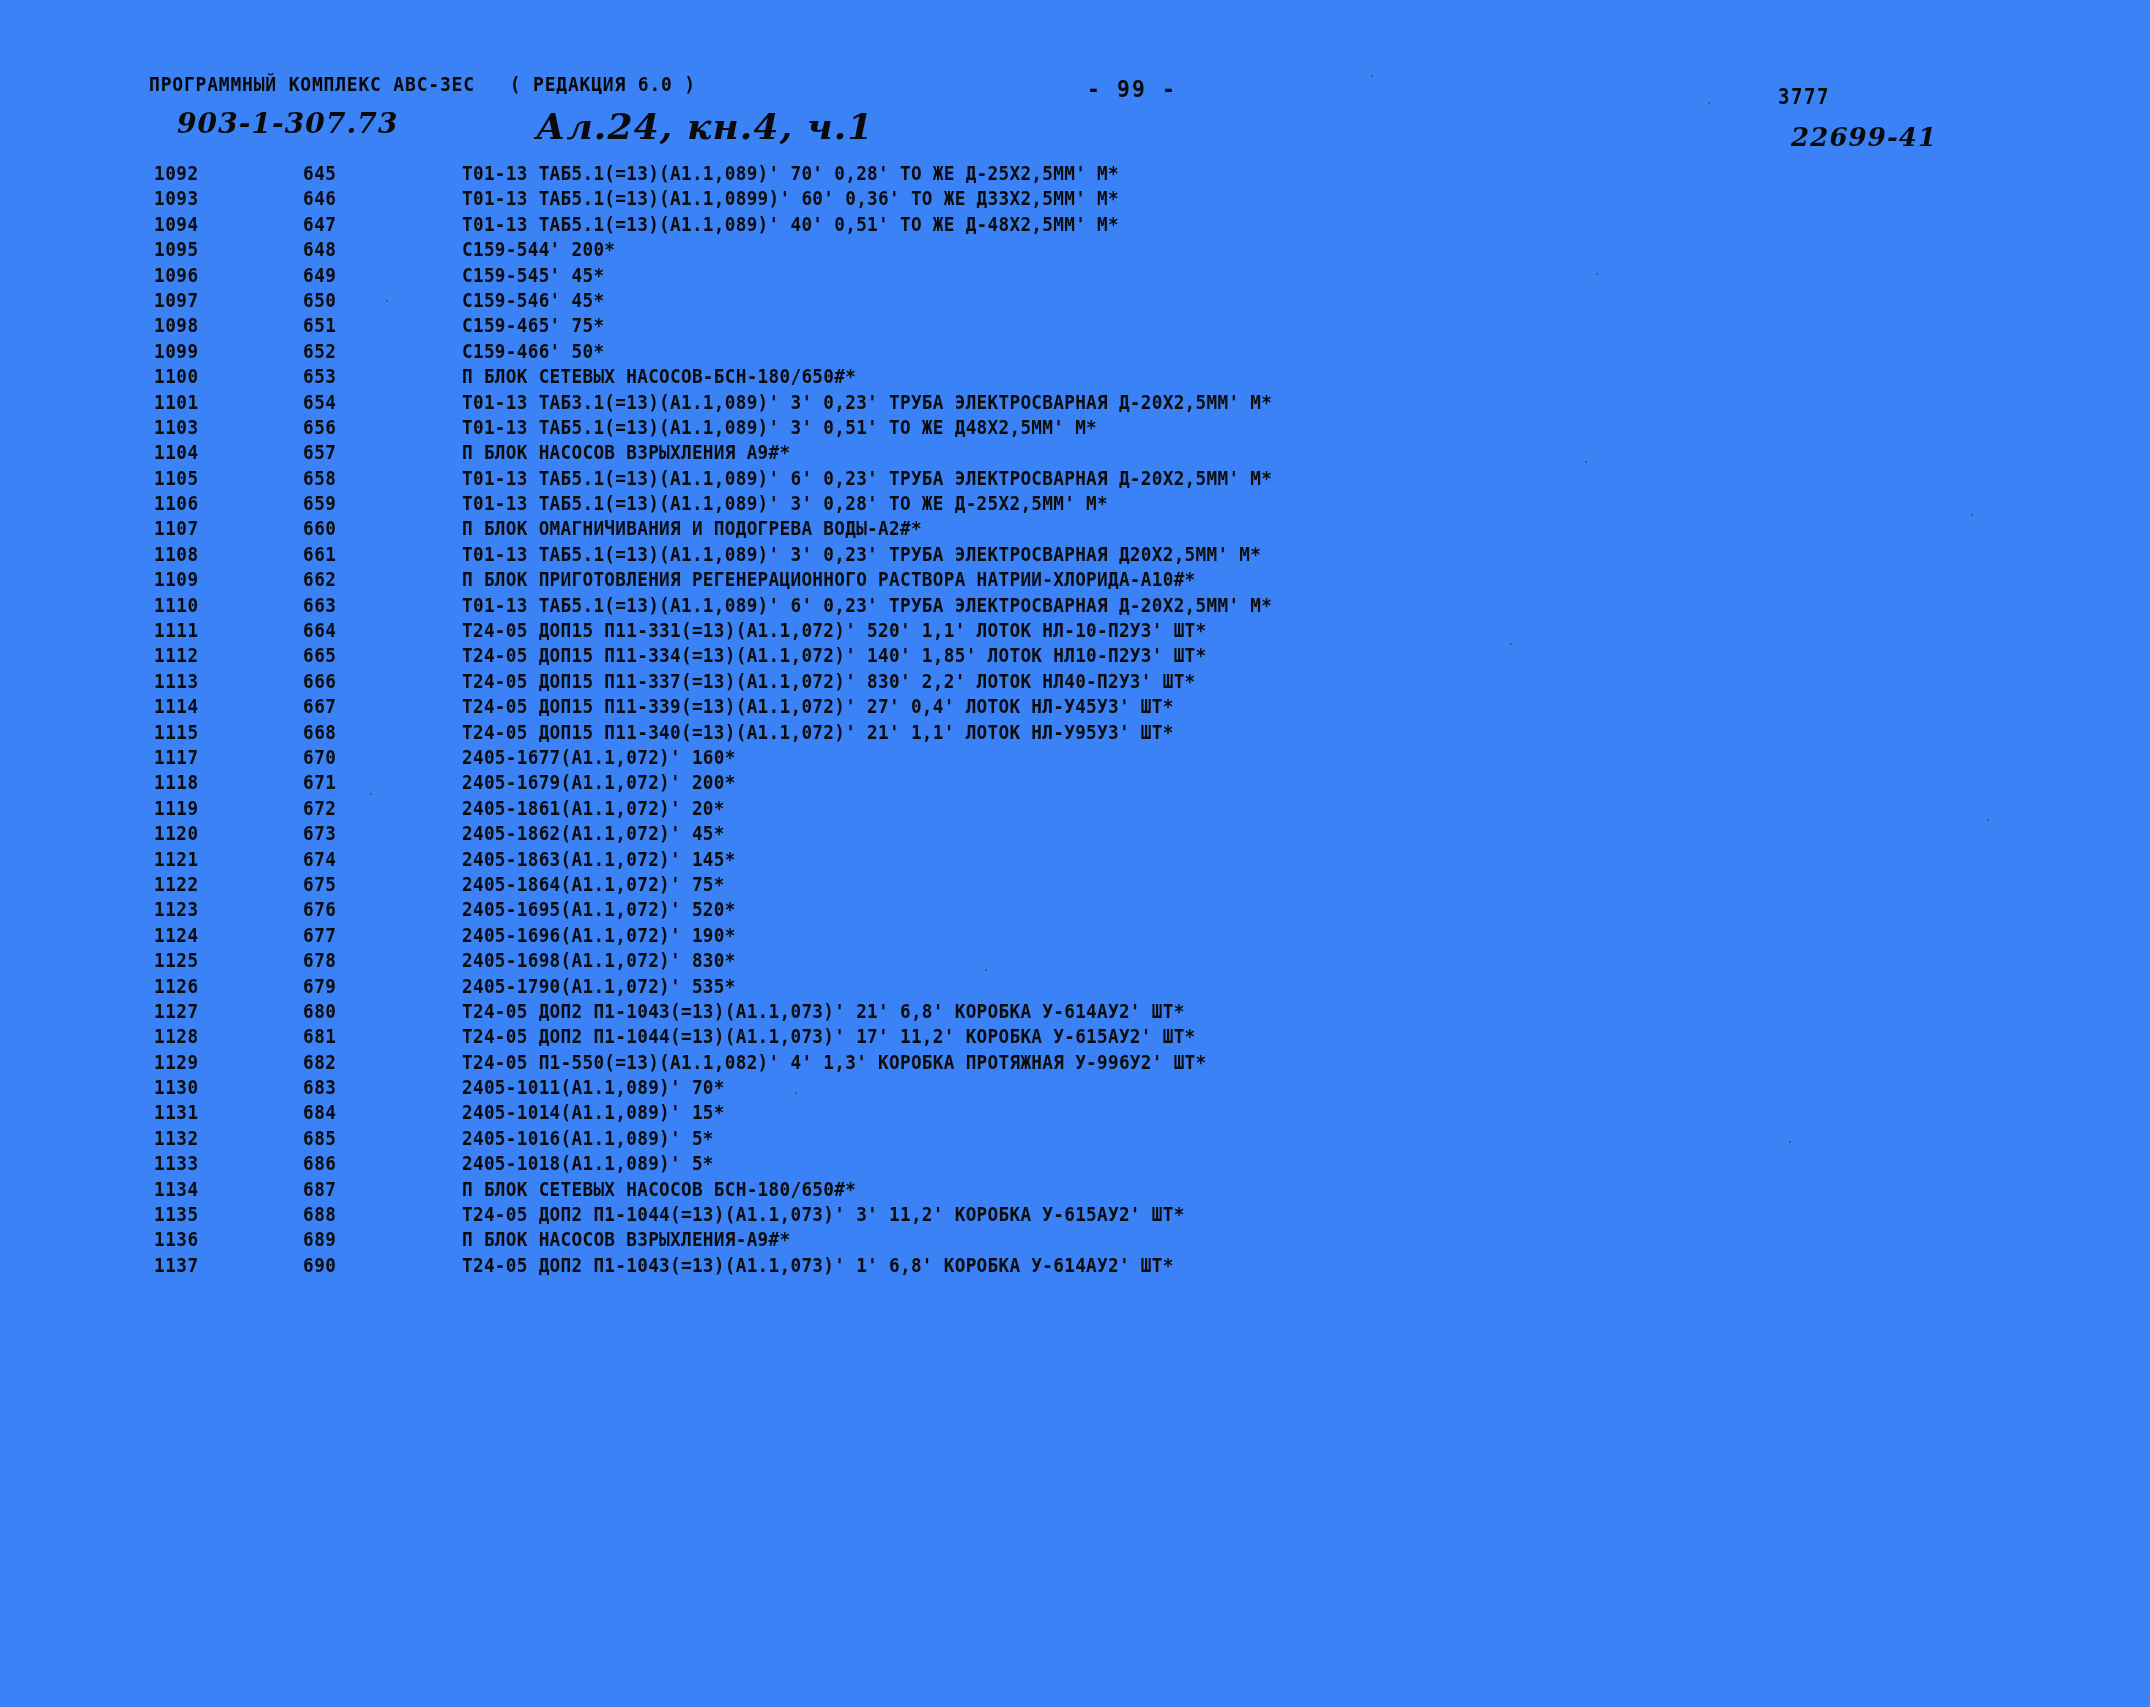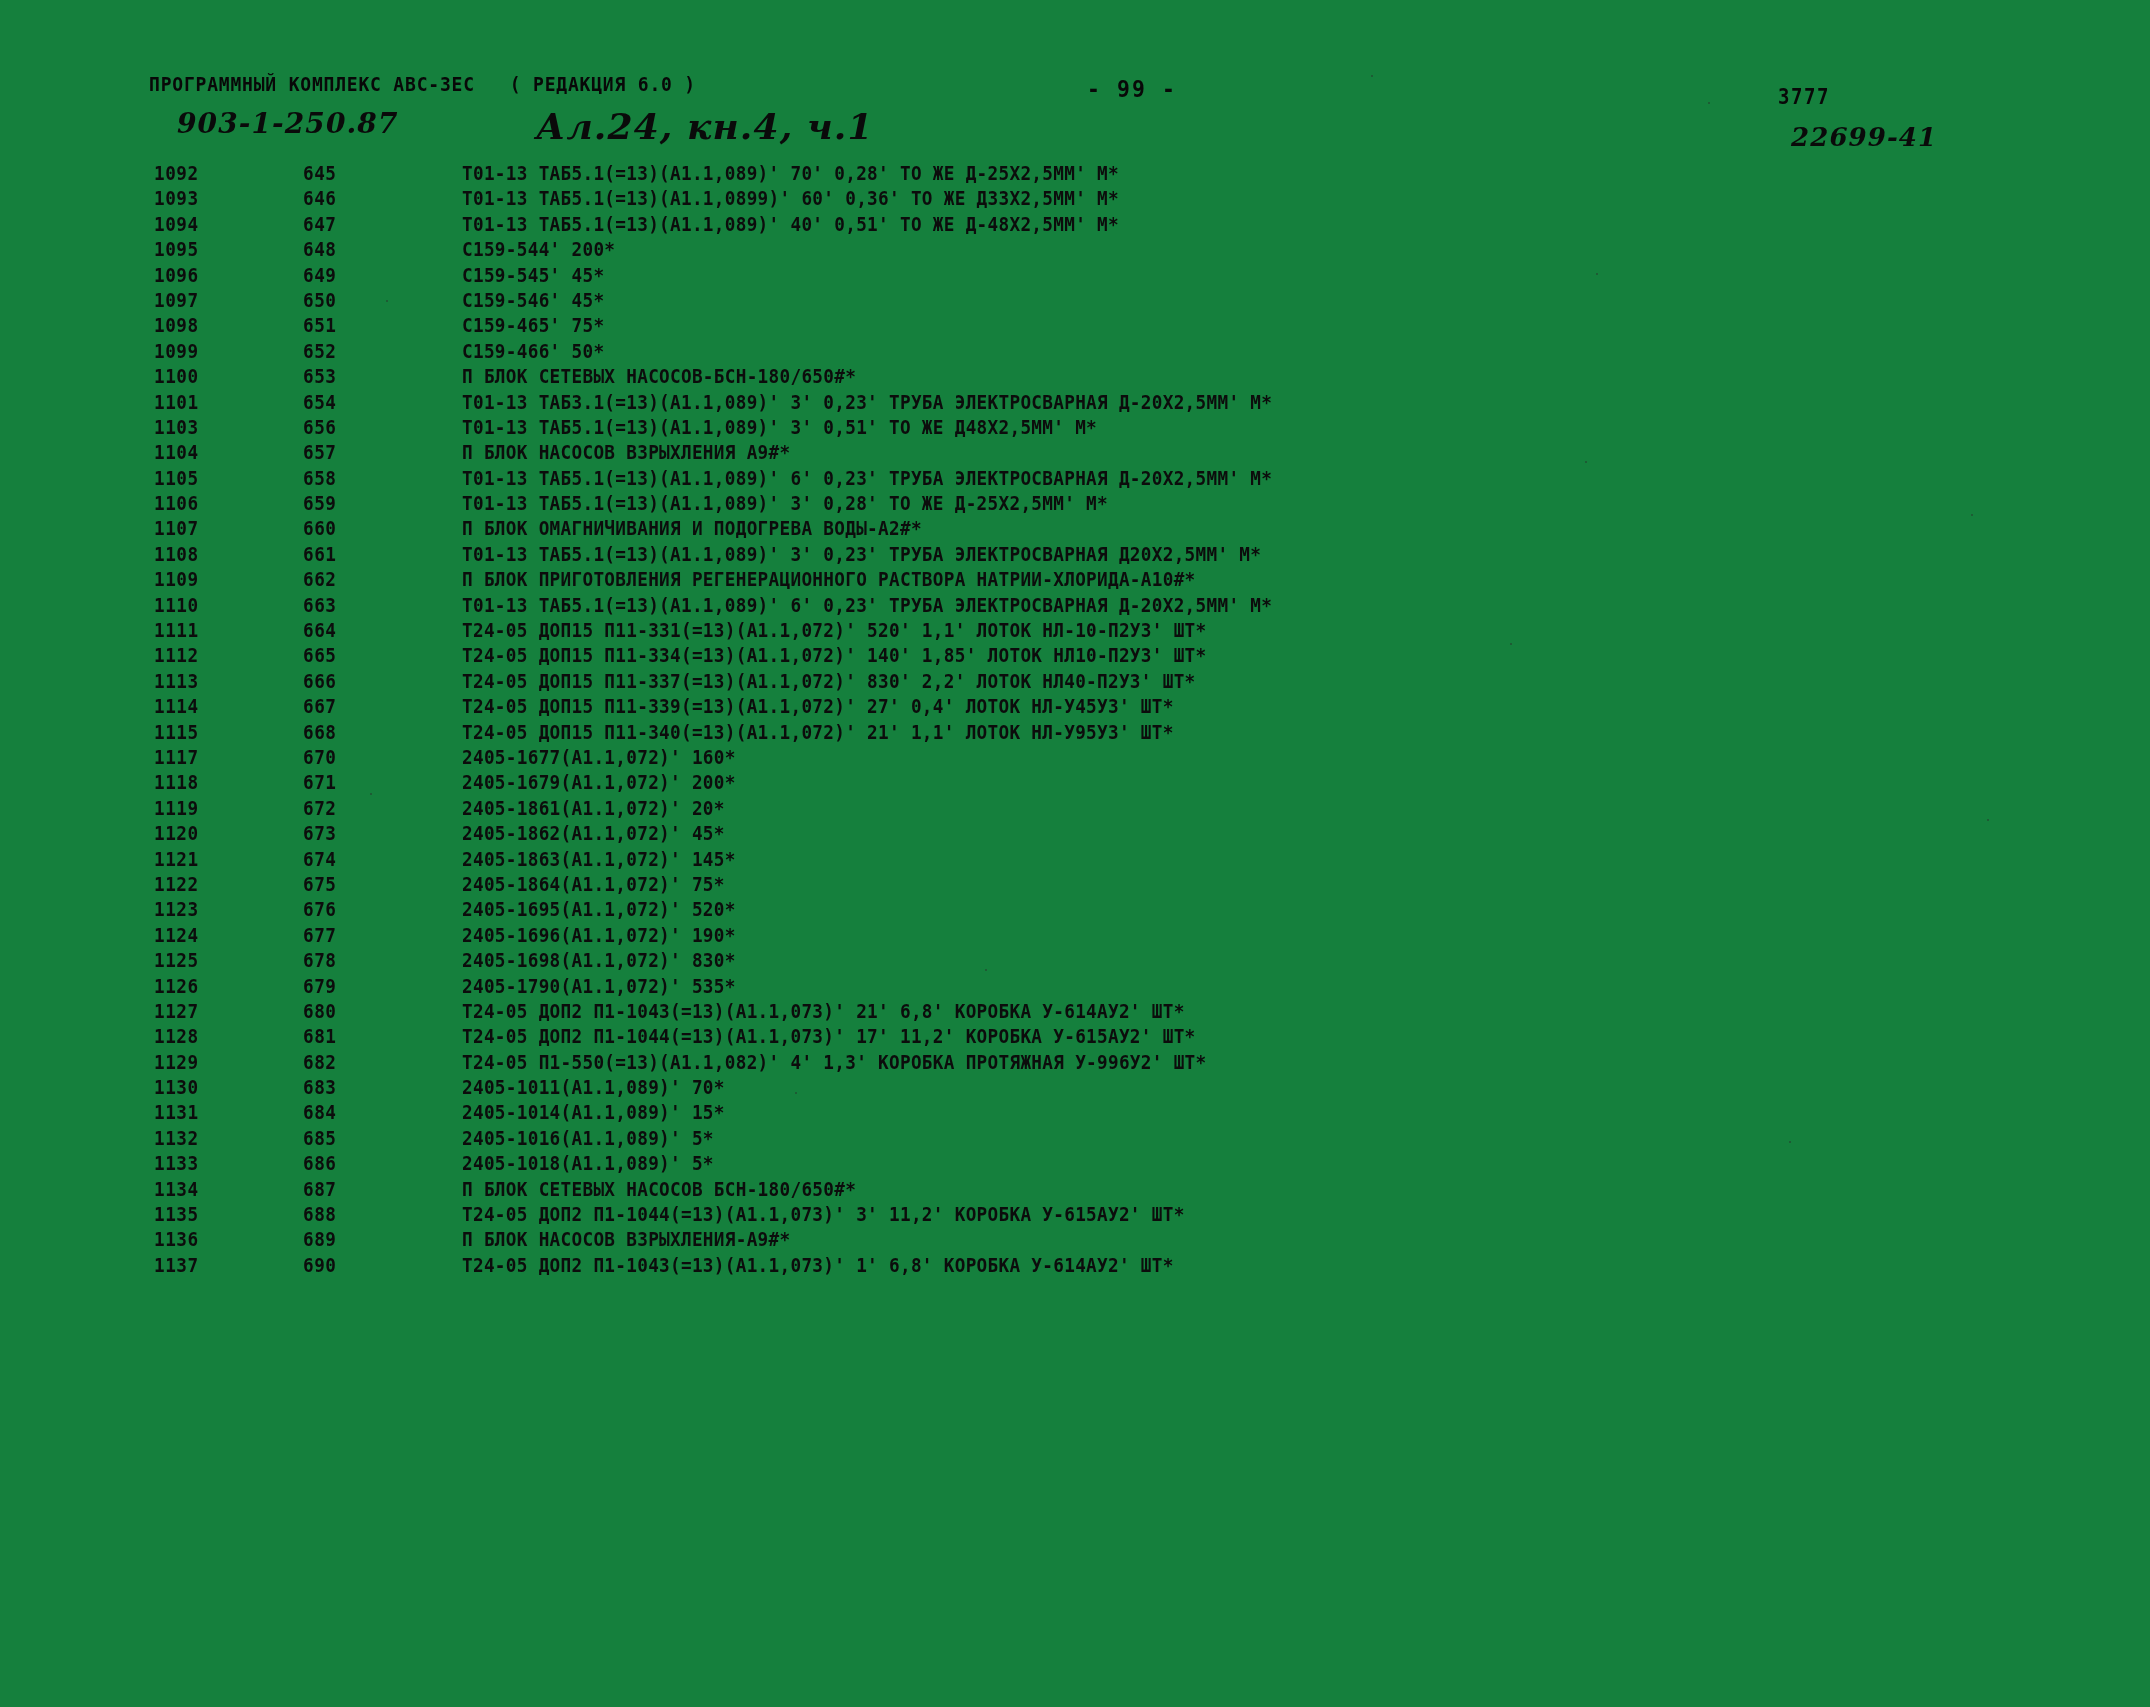--- a/index.html
+++ b/index.html
@@ -14,21 +14,21 @@
     position: relative;
     overflow: hidden;
     font-family: "DejaVu Sans Mono", "Liberation Mono", monospace;
     color: #000000;
   }
 
   
   .sheet {
     position: absolute;
     inset: 0;
-    background: #15803d;
+    background: #3b82f6;
   }
 
   
   .hdr {
     position: absolute;
     left: 0; top: 0; right: 0;
     height: 161px;
   }
 
   .printed {
@@ -147,21 +147,21 @@
 
 <div class="sheet">
 
   <div class="hdr">
     <div id="hdr-program" class="printed">ПРОГРАММНЫЙ КОМПЛЕКС АВС-ЗЕС   ( РЕДАКЦИЯ 6.0 )</div>
 
     <div id="hdr-page" class="printed">- 99 -</div>
 
     <div id="hdr-code" class="printed">3777</div>
 
-    <div id="hdr-obj" class="handwritten">903-1-250.87</div>
+    <div id="hdr-obj" class="handwritten">903-1-307.73</div>
 
     <div id="hdr-album" class="handwritten">Ал.24, кн.4, ч.1</div>
 
     <div id="hdr-archive" class="handwritten">22699-41</div>
   </div>
 
   <div class="listing" id="listing">
       <div class="row">
         <span class="col-seq">1092</span>
         <span class="col-pos">645</span>

